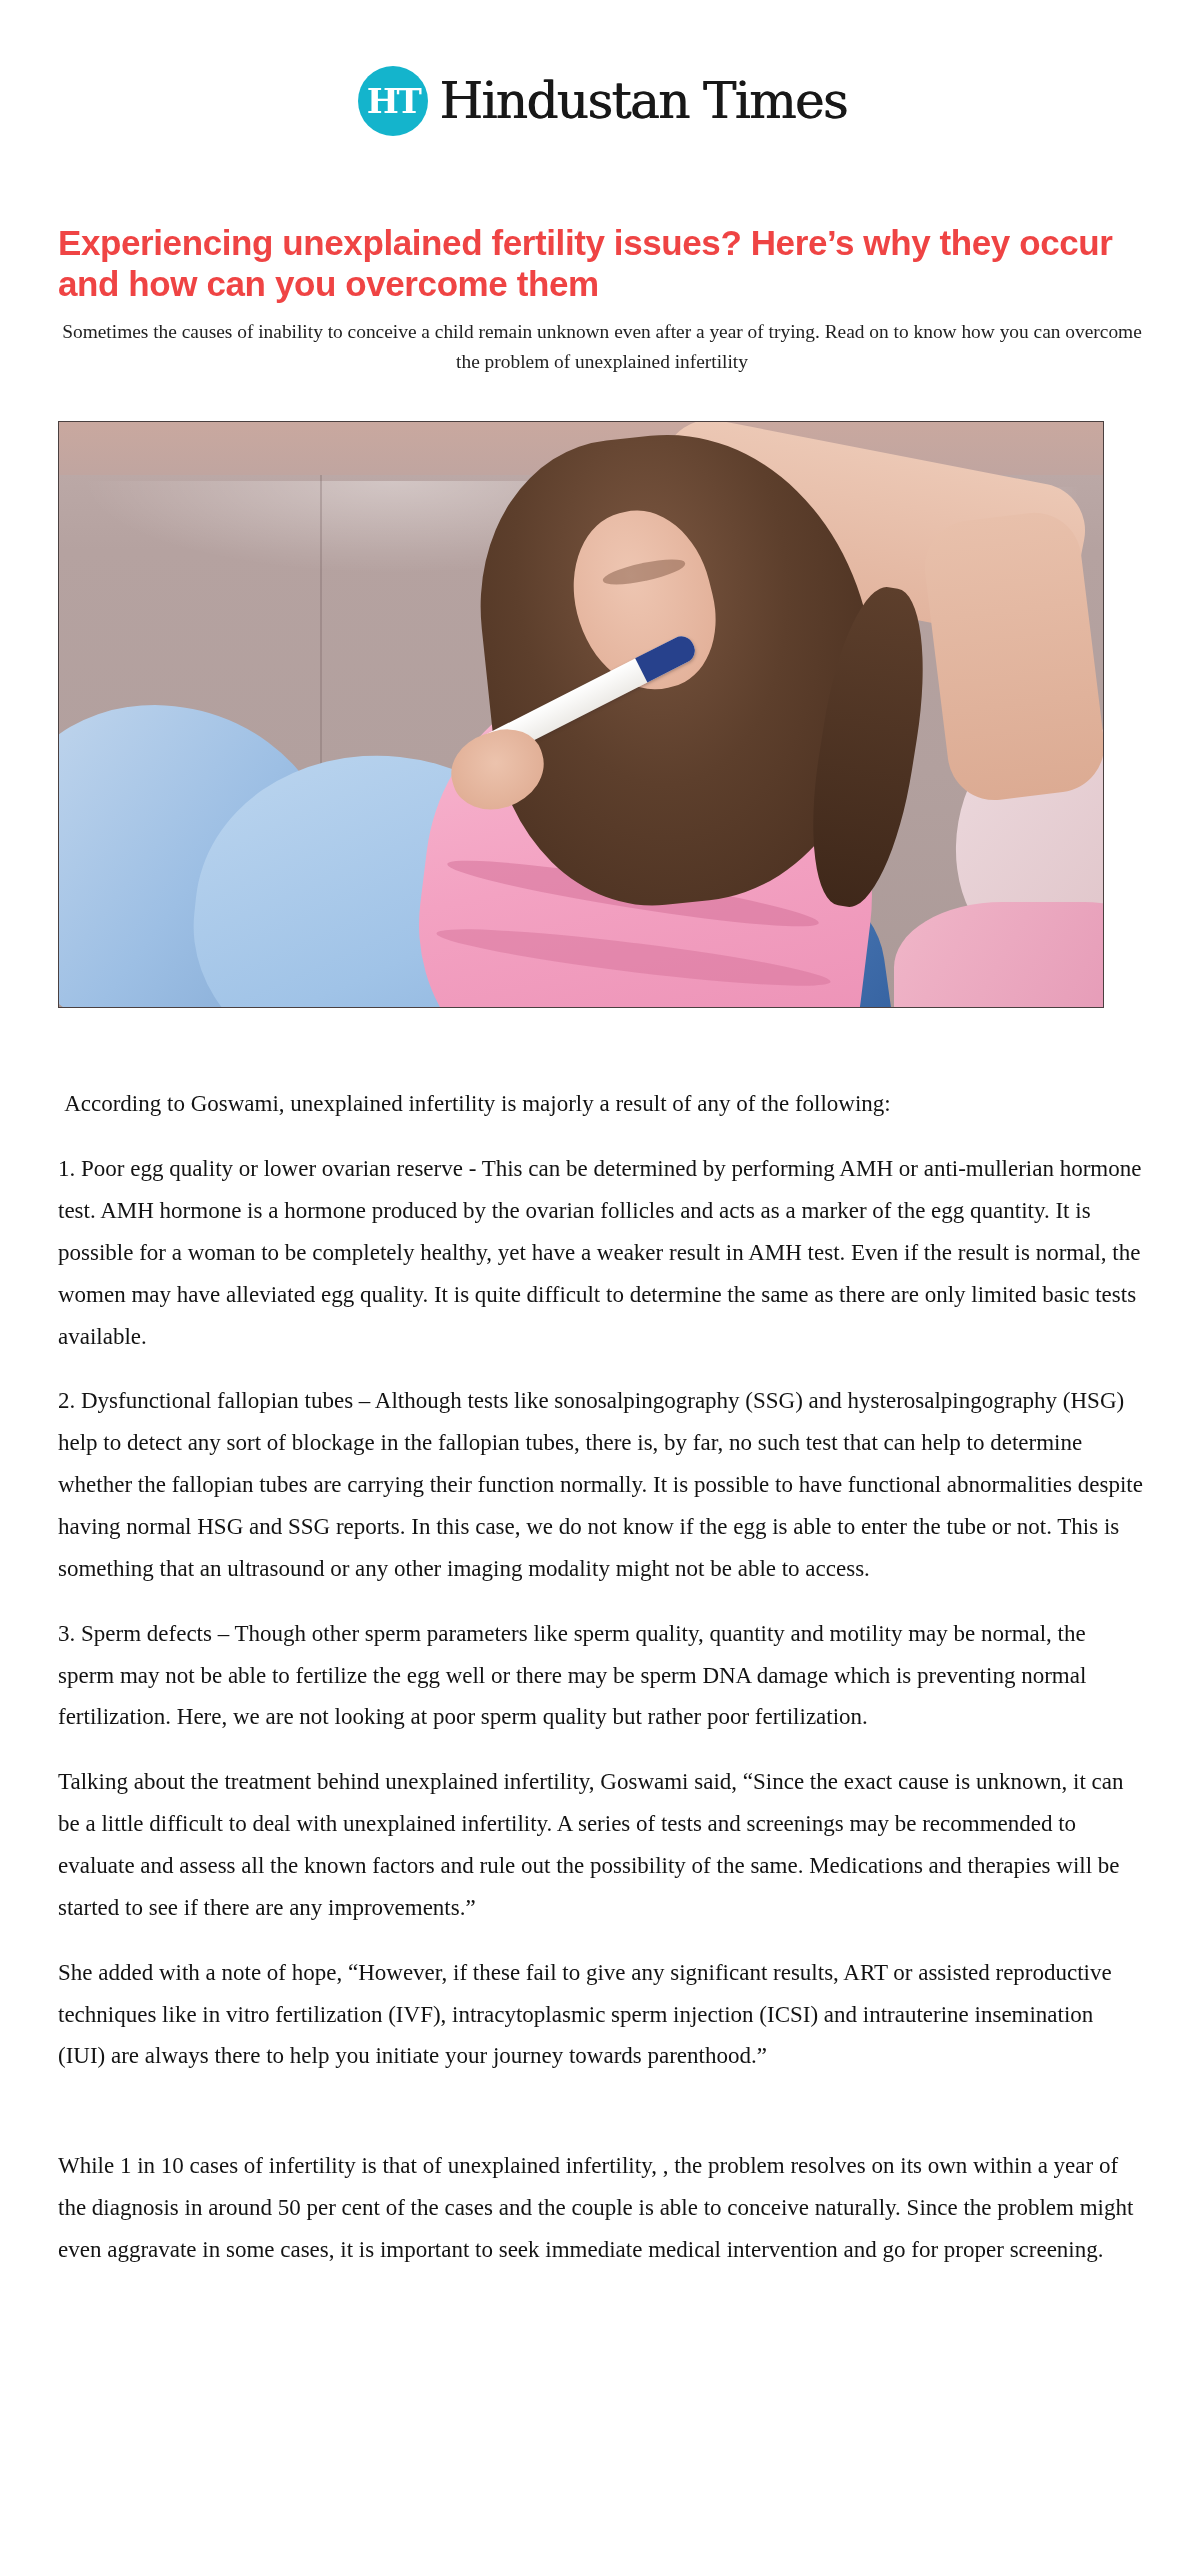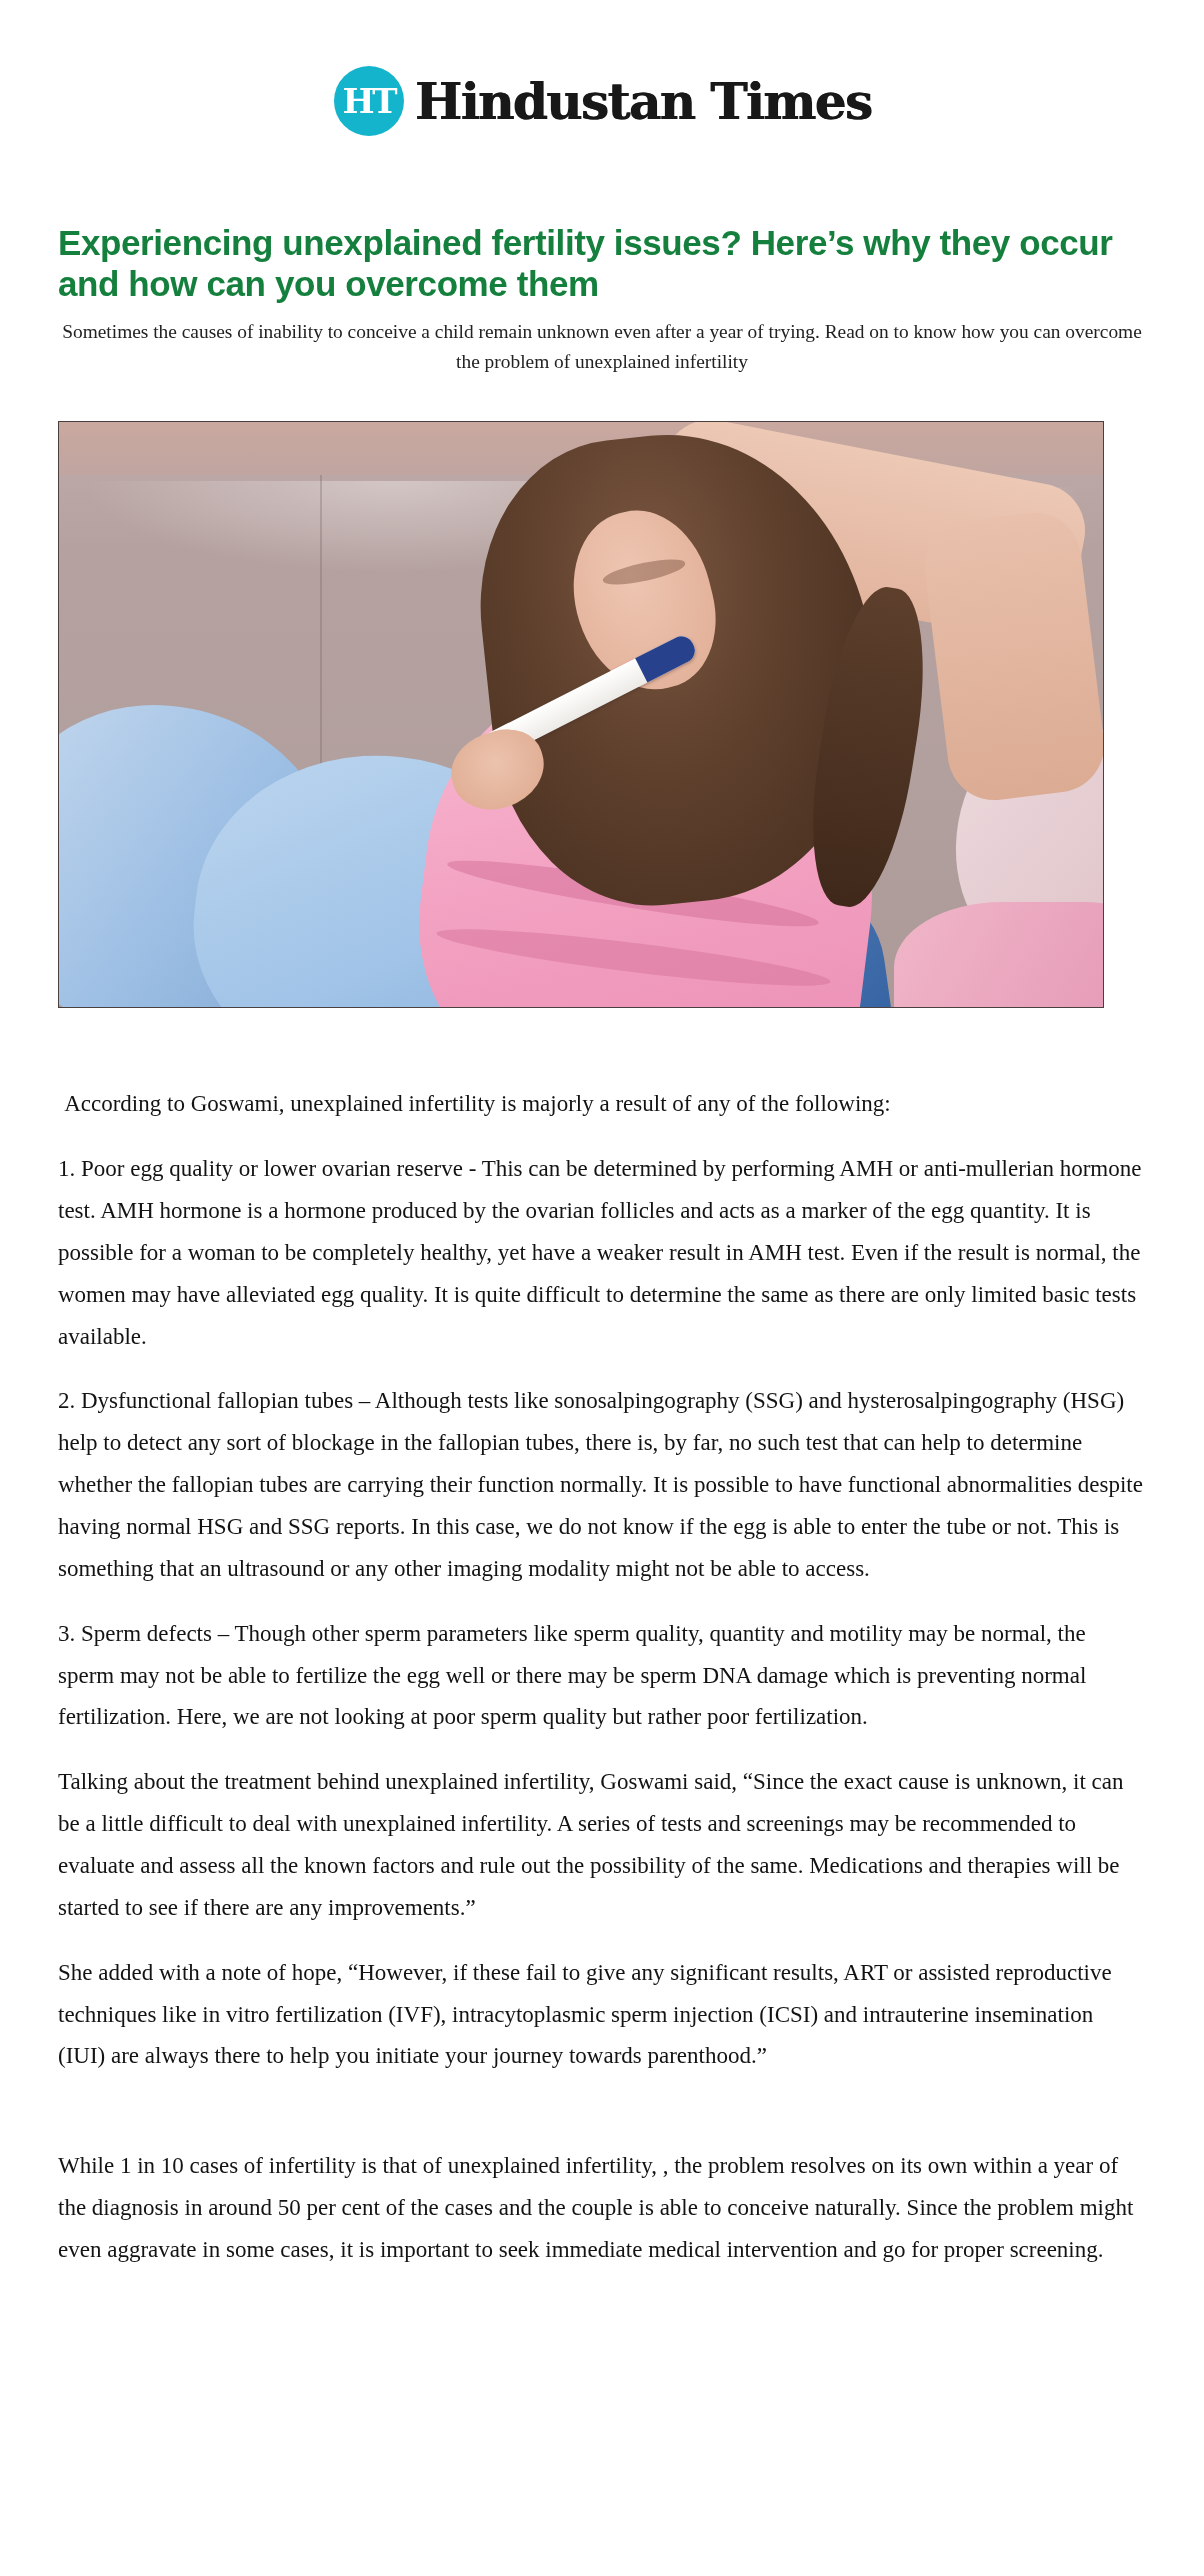--- a/index.html
+++ b/index.html
@@ -34,37 +34,37 @@
     align-items: center;
     justify-content: center;
     font-family: "DejaVu Serif", serif;
     font-weight: 700;
     font-size: 34px;
     letter-spacing: -2.3px;
     flex: 0 0 auto;
   }
   .logo-text {
     font-family: "DejaVu Serif", serif;
-    font-weight: 700;
+    font-weight: 400;
     font-size: 50px;
     letter-spacing: -1.6px;
     color: #181818;
     text-shadow: 0.8px 0 0 #181818;
     white-space: nowrap;
   }
 
   
   h1.headline {
     margin-top: 87px;
     font-family: "Liberation Sans", sans-serif;
     font-weight: 700;
     font-size: 35px;
     line-height: 1.17;
     letter-spacing: -0.4px;
-    color: #15803d;
+    color: #ef4444;
     max-width: 1088px;
   }
   p.subtitle {
     margin-top: 12.4px;
     font-family: "Liberation Serif", serif;
     font-size: 19.4px;
     line-height: 1.52;
     color: #222222;
     max-width: 1088px;
     text-align: center;

